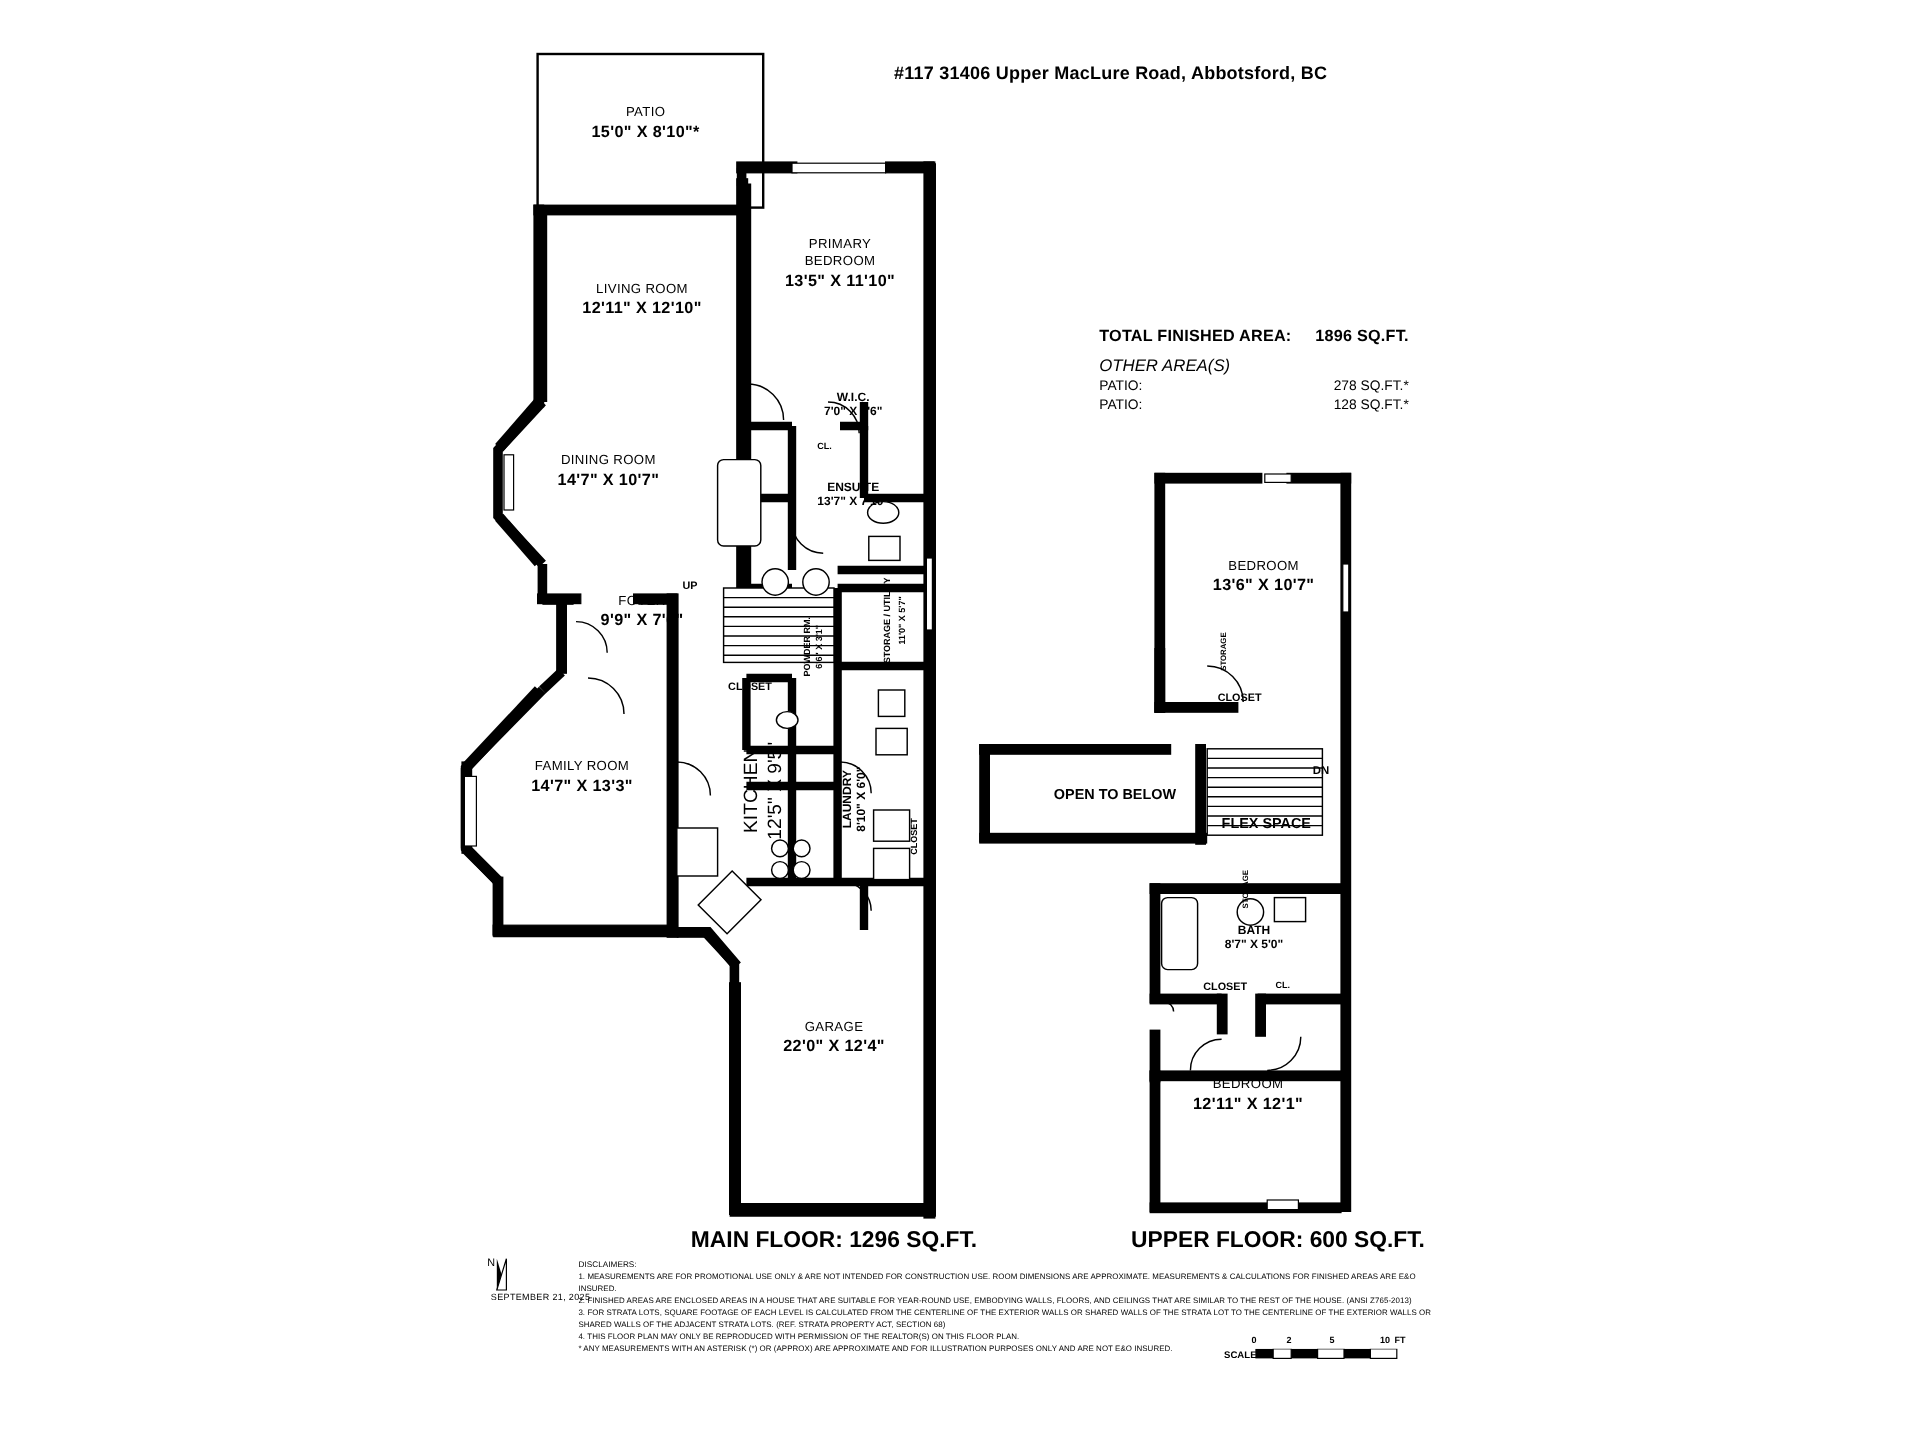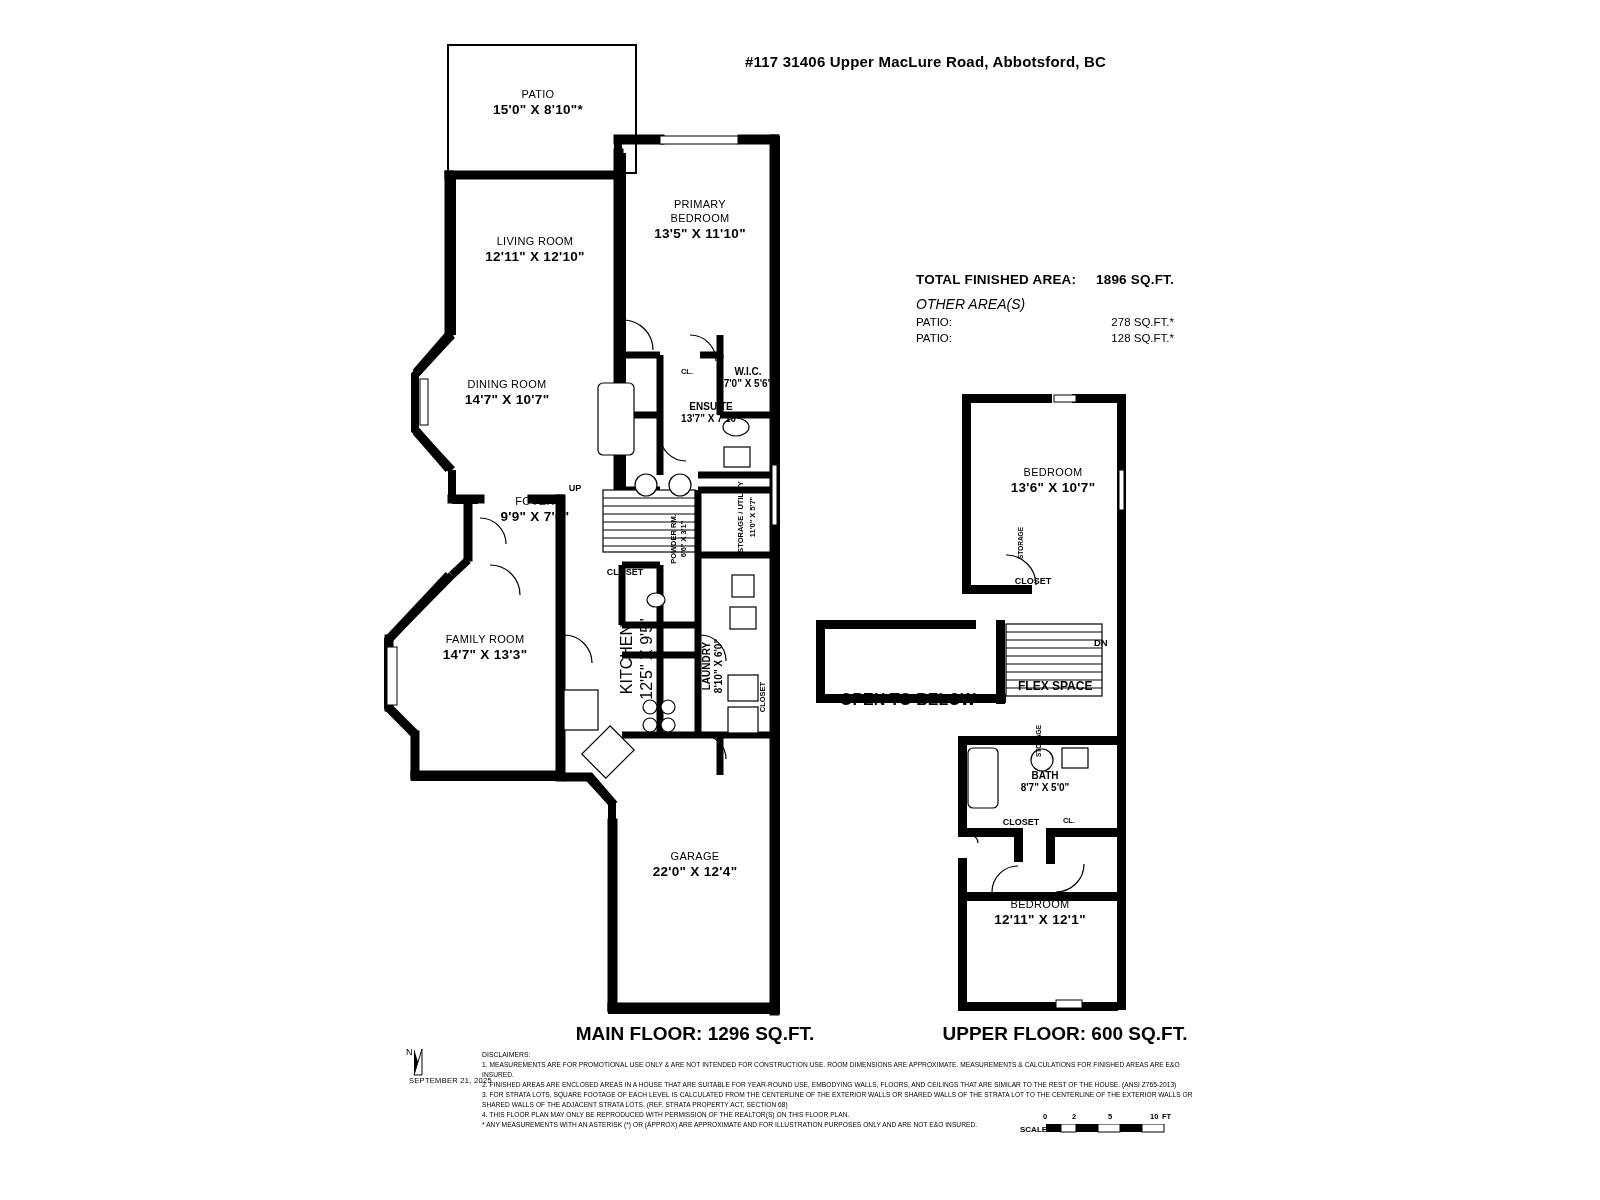--- a/index.html
+++ b/index.html
@@ -177,21 +177,21 @@
 <div class="abs room" style="left:605px;top:198px;width:190px;">
   <div class="nm">PRIMARY<br>BEDROOM</div>
   <div class="dm">13'5" X 11'10"</div>
 </div>
 
 <div class="abs room" style="left:440px;top:235px;width:190px;">
   <div class="nm">LIVING ROOM</div>
   <div class="dm">12'11" X 12'10"</div>
 </div>
 
-<div class="abs room" style="left:693px;top:326px;width:110px;margin-top:40px;">
+<div class="abs room" style="left:656px;top:326px;width:110px;">
   <div class="small">W.I.C.</div>
   <div class="small">7'0" X 5'6"</div>
 </div>
 
 <div class="abs room" style="left:412px;top:378px;width:190px;">
   <div class="nm">DINING ROOM</div>
   <div class="dm">14'7" X 10'7"</div>
 </div>
 
 <div class="abs room" style="left:651px;top:401px;width:120px;">
@@ -320,21 +320,21 @@
 </div>
 
 <div class="abs small" style="left:998px;top:576px;width:70px;font-size:9px;">CLOSET</div>
 
 <div class="abs" style="left:1006px;top:520px;width:24px;height:52px;">
   <div class="vert" style="width:52px;position:absolute;left:-14px;top:14px;text-align:center;">
     <span class="tiny" style="font-size:6.5px;">STORAGE</span>
   </div>
 </div>
 
-<div class="abs" style="left:840px;top:691px;width:140px;font-size:16px;font-weight:bold;text-align:left;">OPEN TO BELOW</div>
+<div class="abs" style="left:840px;top:655px;width:140px;font-size:12px;font-weight:bold;text-align:right;">OPEN TO BELOW</div>
 
 <div class="abs" style="left:1018px;top:679px;width:100px;font-size:12px;font-weight:bold;">FLEX SPACE</div>
 
 <div class="abs" style="left:1094px;top:637px;width:26px;font-size:9.5px;font-weight:bold;">DN</div>
 
 <div class="abs" style="left:1024px;top:718px;width:24px;height:52px;">
   <div class="vert" style="width:52px;position:absolute;left:-14px;top:14px;text-align:center;">
     <span class="tiny" style="font-size:6.5px;">STORAGE</span>
   </div>
 </div>

